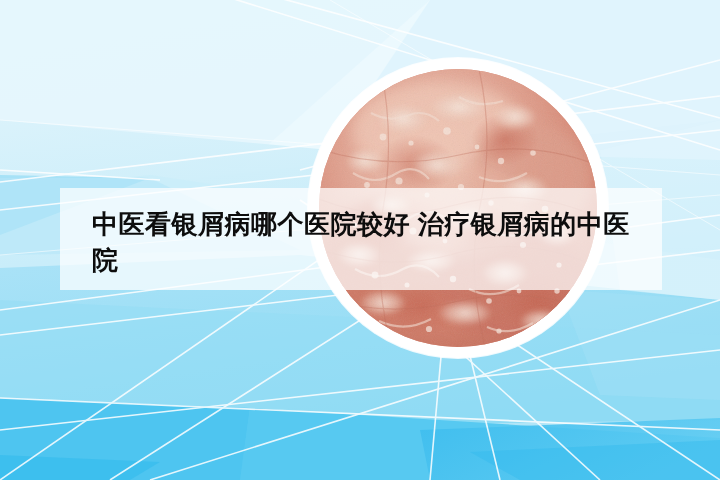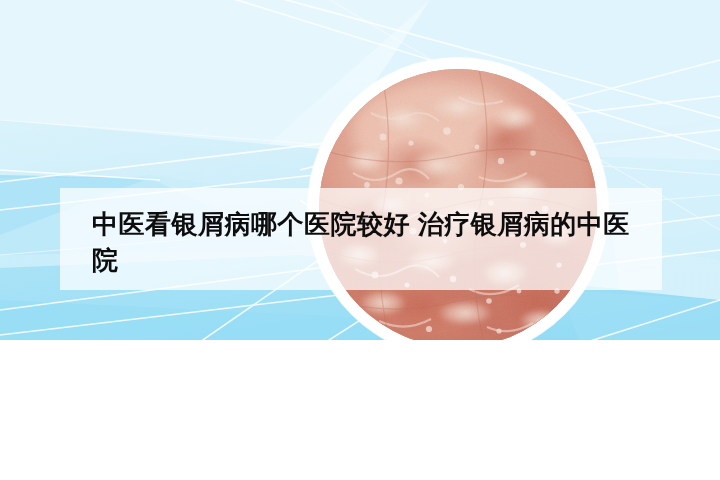--- a/index.html
+++ b/index.html
@@ -3,21 +3,21 @@
 <meta charset="utf-8">
 <style>
   html, body {
     margin: 0;
     padding: 0;
     background: #ffffff;
   }
   #stage {
     position: relative;
     width: 720px;
-    height: 340px;
+    height: 480px;
     overflow: hidden;
     font-family: "Liberation Sans", "DejaVu Sans", sans-serif;
   }
 
   
   #bg-art {
     position: absolute;
     inset: 0;
     width: 720px;
     height: 480px;

